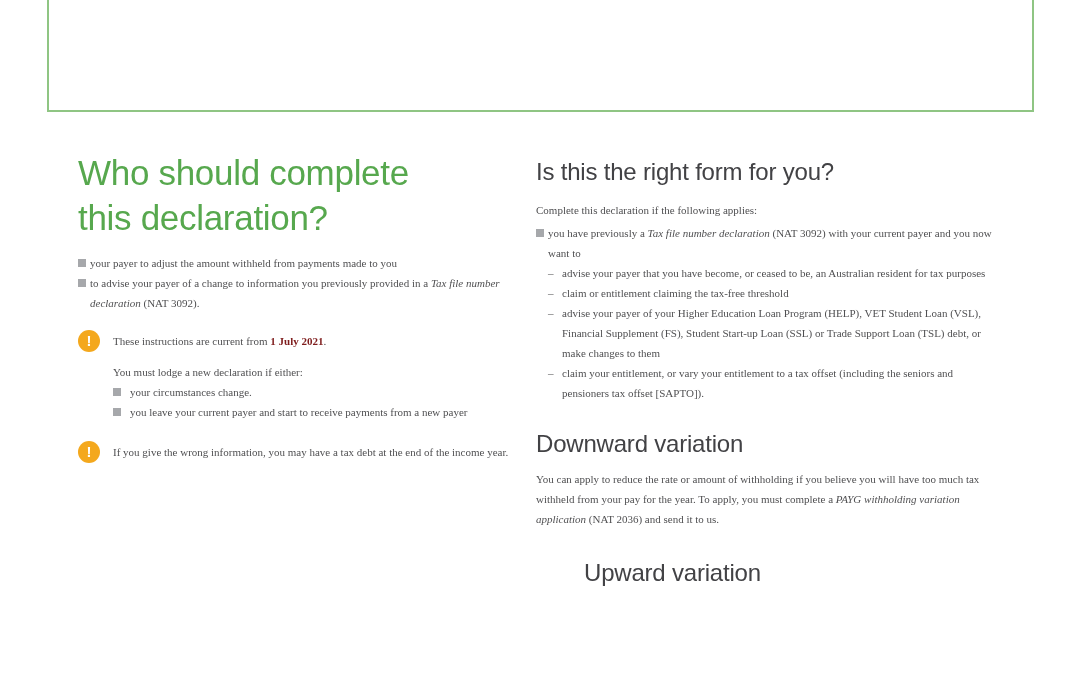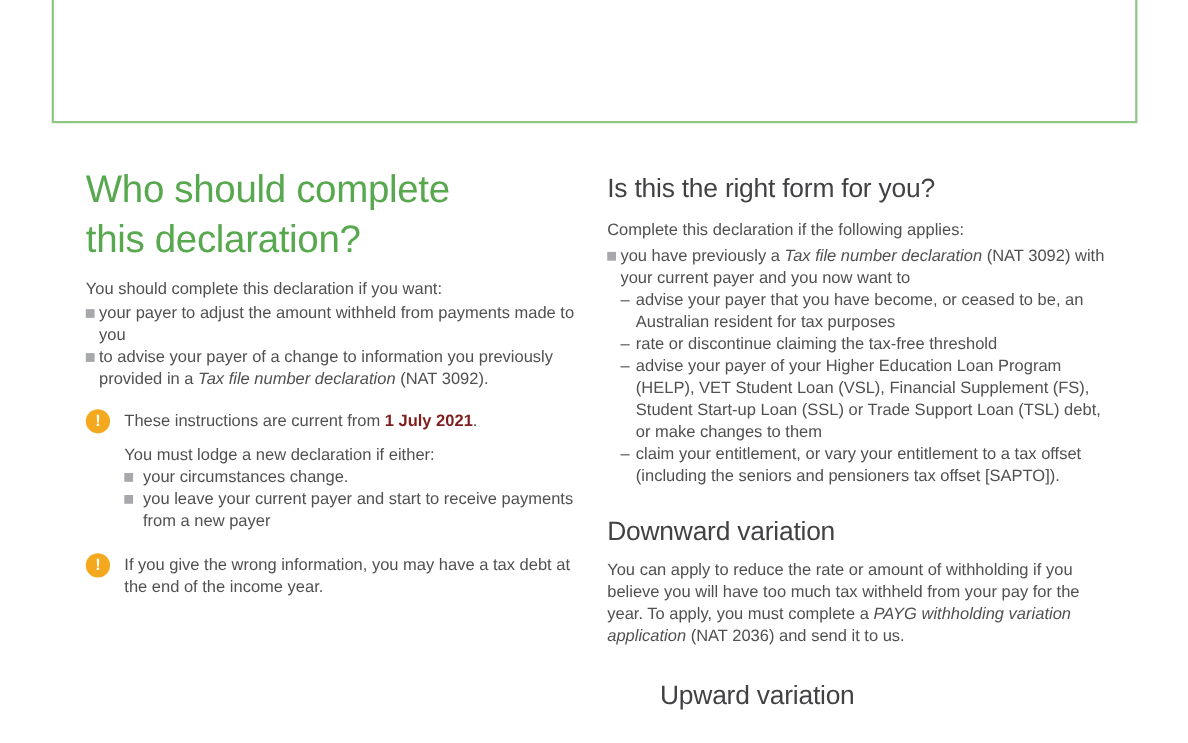--- a/index.html
+++ b/index.html
@@ -9,32 +9,32 @@
     background:#ffffff; color:#505052;
     font-family:"Liberation Sans","DejaVu Sans",sans-serif;
   }
   
   .hero {
     position:absolute; left:47px; top:-46px; width:987px; height:158px;
     background:#ffffff; border:2px solid #8fc583;
   }
   .col { position:absolute; }
   .col-left  { left:78px;  top:150px; width:450px; }
-  .col-right { left:552px; top:158px; width:460px; }
+  .col-right { left:536px; top:158px; width:460px; }
 
   h1.title {
     font-size:35px; line-height:45px; font-weight:400;
     color:#57a84e; letter-spacing:-0.3px; margin-bottom:13px;
   }
   h1.title span { display:block; }
   h2.subhead {
     font-size:24px; line-height:28px; font-weight:400;
     color:#424245; letter-spacing:-0.2px;
   }
-  .body { font-size:15px; line-height:20px; color:#505052; }
+  .body { font-size:11px; line-height:20px; color:#505052;font-family:Liberation Serif, serif; }
   .it { font-style:italic; }
   .bold { font-weight:700; color:#7f1d1d; }
 
   ul { list-style:none; }
   .sq-list li { position:relative; padding-left:12px; }
   .sq {
     position:absolute; left:0; top:6px; width:8px; height:8px;
     background:#a6a8ab;
   }
   .dash-list li { position:relative; padding-left:14px; }
@@ -65,21 +65,20 @@
 <div class="page">
 
   <div class="hero"></div>
 
   <div class="col col-left">
     <h1 class="title">
       <span>Who should complete</span>
       <span>this declaration?</span>
     </h1>
 
-    <p class="body mb2">You should complete this declaration if you want:</p>
 
     <ul class="sq-list body">
       <li>
         <span class="sq"></span>
         <span>your payer to adjust the amount withheld from payments made to you</span>
       </li>
       <li>
         <span class="sq"></span>
         <span><span>to advise your payer of a change to information you previously provided in a </span><span class="it">Tax file number declaration</span><span> (NAT 3092).</span></span>
       </li>
@@ -120,21 +119,21 @@
       <li>
         <span class="sq"></span>
         <span><span>you have previously a </span><span class="it">Tax file number declaration</span><span> (NAT 3092) with your current payer and you now want to</span></span>
         <ul class="dash-list body">
           <li>
             <span class="dash">–</span>
             <span>advise your payer that you have become, or ceased to be, an Australian resident for tax purposes</span>
           </li>
           <li>
             <span class="dash">–</span>
-            <span>rate or discontinue claiming the tax-free threshold</span>
+            <span>claim or entitlement claiming the tax-free threshold</span>
           </li>
           <li>
             <span class="dash">–</span>
             <span>advise your payer of your Higher Education Loan Program (HELP), VET Student Loan (VSL), Financial Supplement (FS), Student Start-up Loan (SSL) or Trade Support Loan (TSL) debt, or make changes to them</span>
           </li>
           <li>
             <span class="dash">–</span>
             <span>claim your entitlement, or vary your entitlement to a tax offset (including the seniors and pensioners tax offset [SAPTO]).</span>
           </li>
         </ul>

